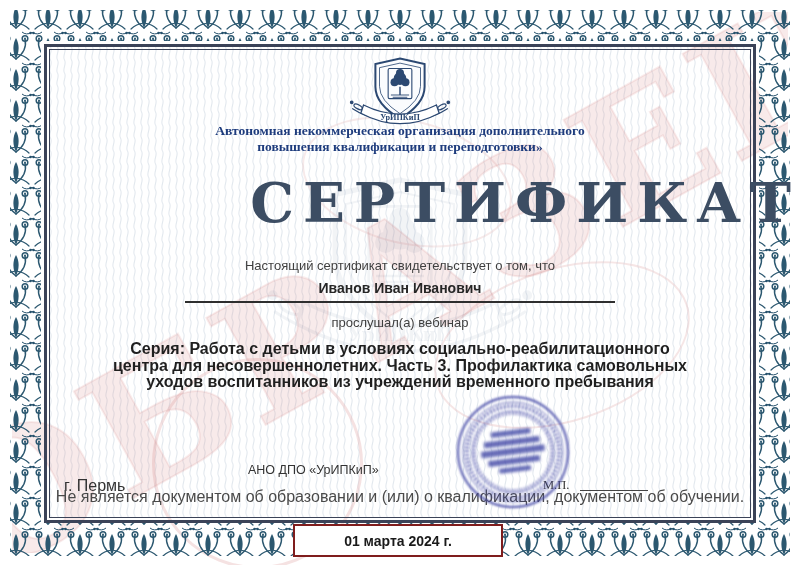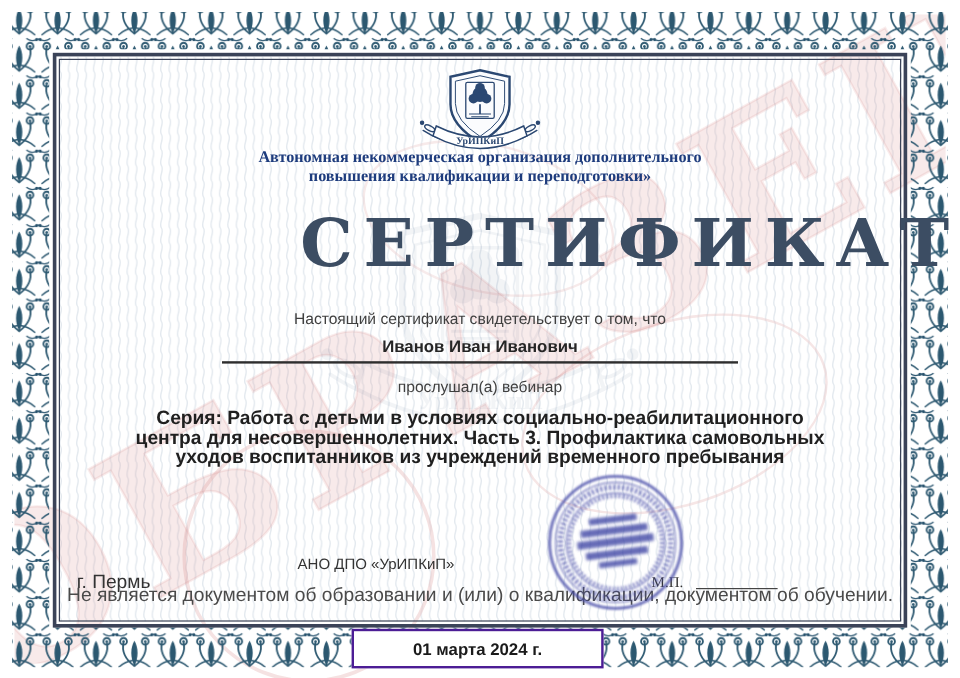--- a/index.html
+++ b/index.html
@@ -53,21 +53,21 @@
   .course{top:341px;font-size:16px;font-weight:bold;color:#1f1f1f;line-height:16.5px;}
   .course span{display:block;white-space:nowrap;}
   .city{left:64px;top:477px;font-size:16px;color:#333;}
   .director{left:248px;top:463px;font-size:12.5px;line-height:14.5px;color:#333;}
   .mp{left:543px;top:478px;font-size:12.5px;color:#333;font-family:Liberation Serif, serif;}
   .sig-line{left:580px;top:490px;width:68px;border-top:1.3px solid #444;}
   .disclaimer{top:488px;font-size:16px;color:#4a4a4a;}
   .stamp{left:453px;top:394px;z-index:3;}
   .date-box{
     position:absolute;left:293px;top:524px;width:206px;height:29px;z-index:4;
-    background:#fff;border:2px solid #4c1d95;display:flex;align-items:center;justify-content:center;
+    background:#fff;border:2px solid #7f1d1d;display:flex;align-items:center;justify-content:center;
     font-size:14px;font-weight:bold;color:#1a1a1a;
   }
 </style>
 </head>
 <body>
 
 <div class="cert">
 
   <svg class="layer waves" width="706" height="471">
     <defs>

